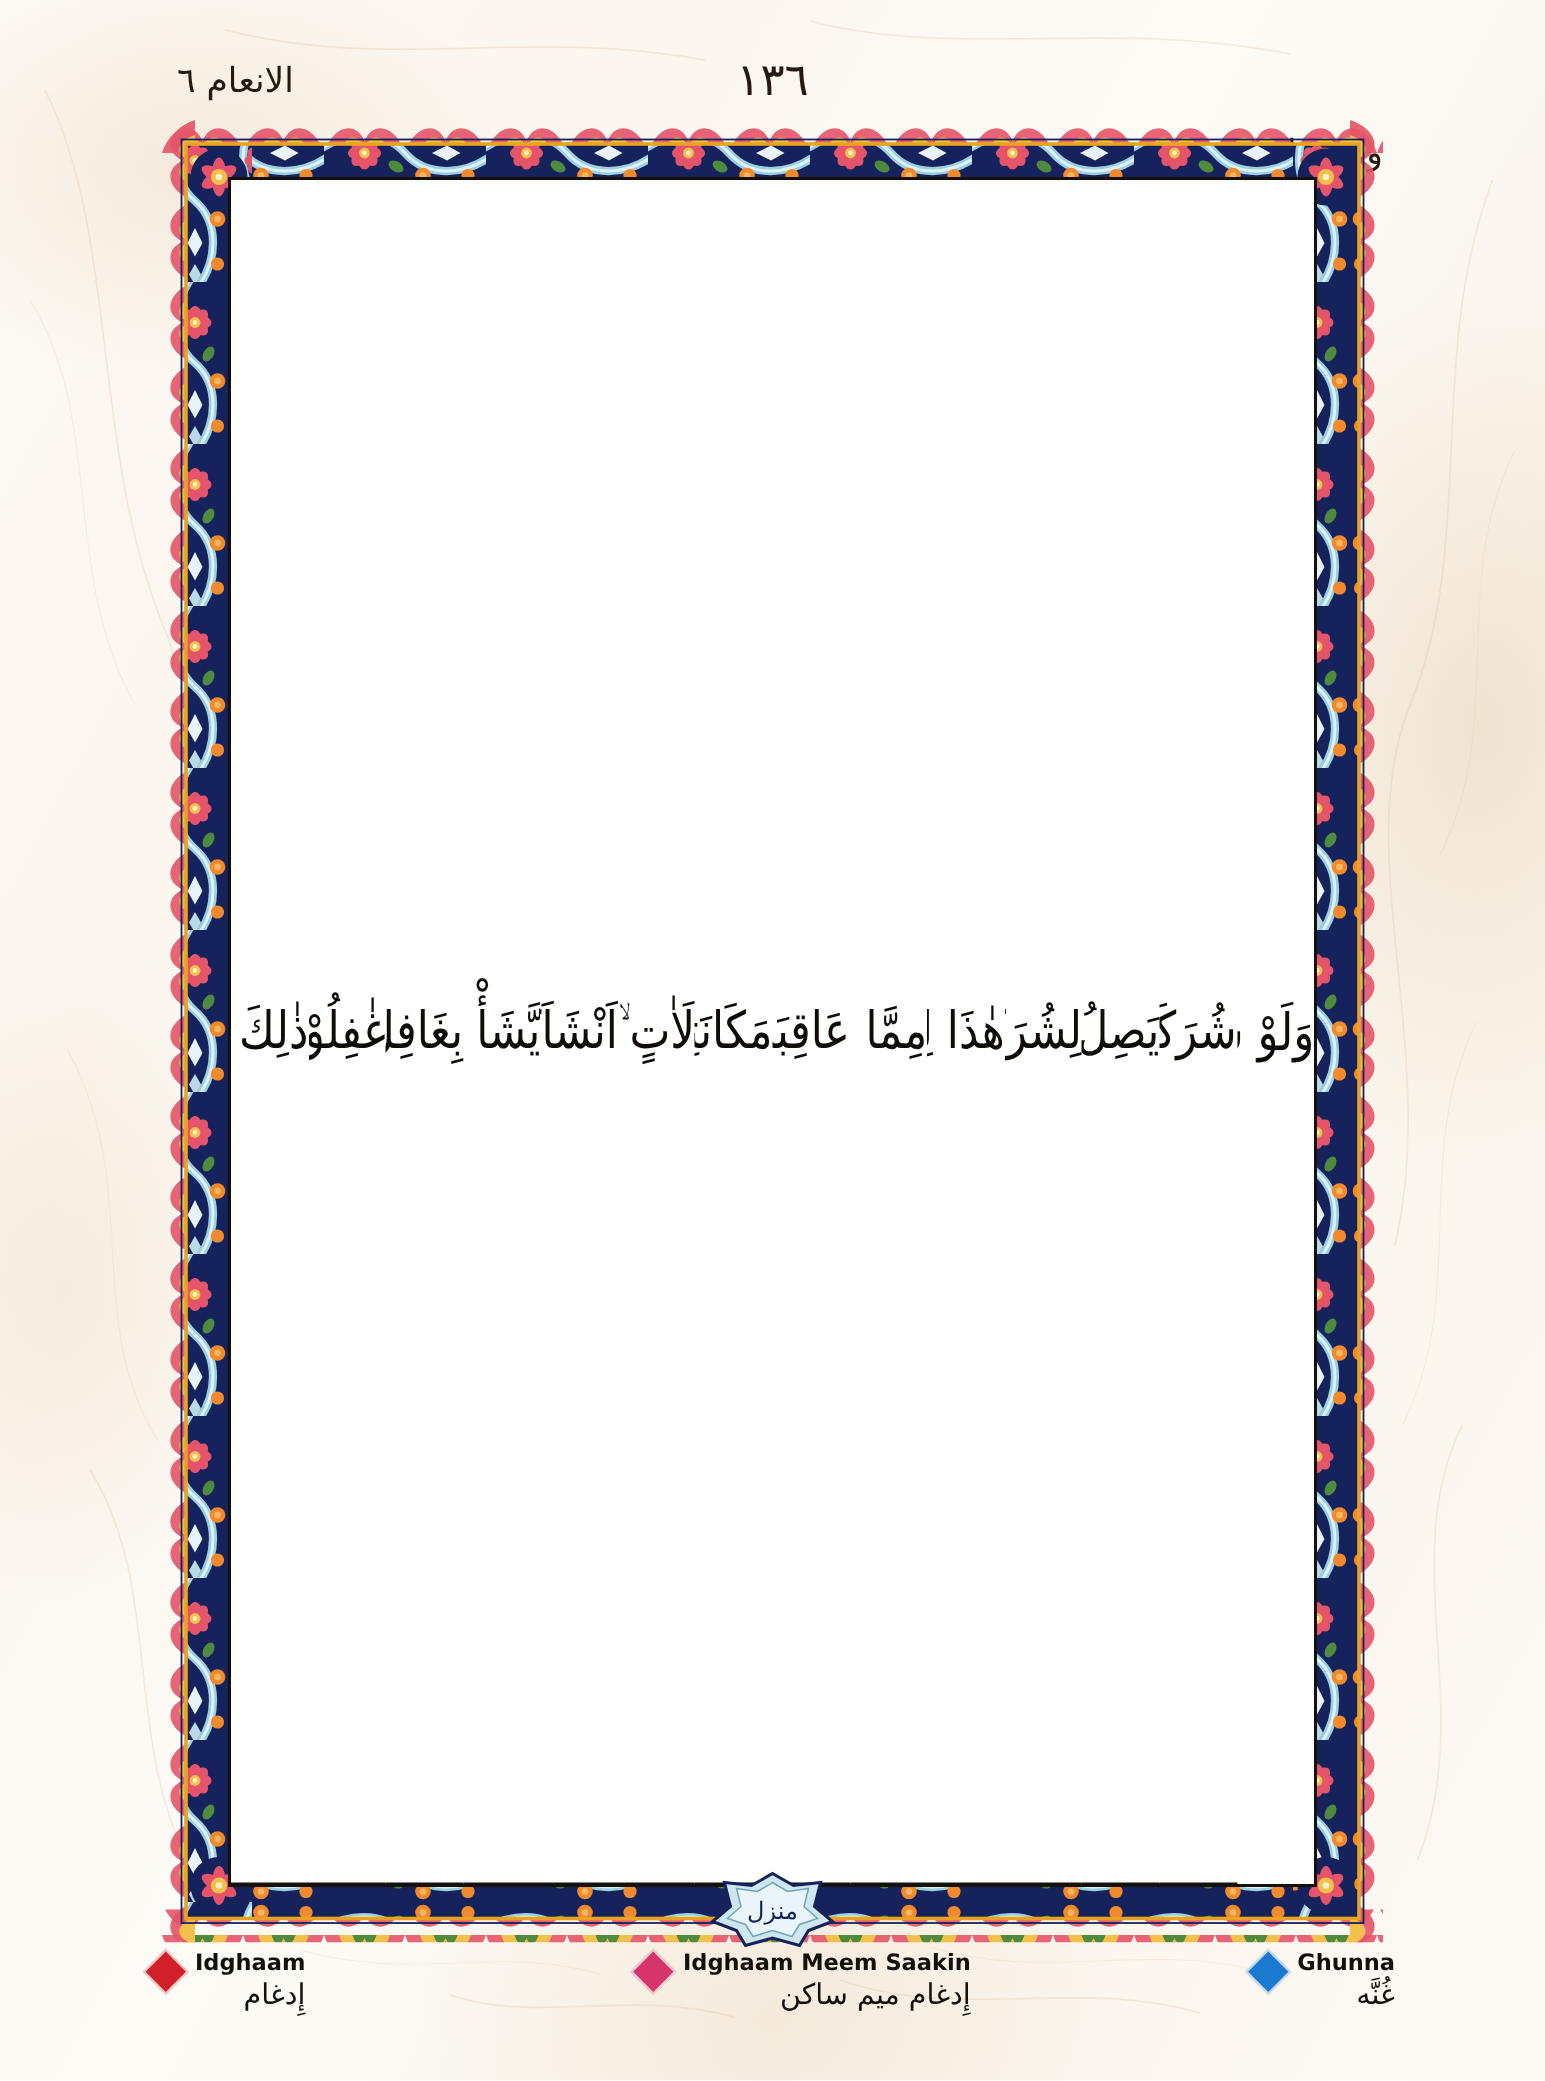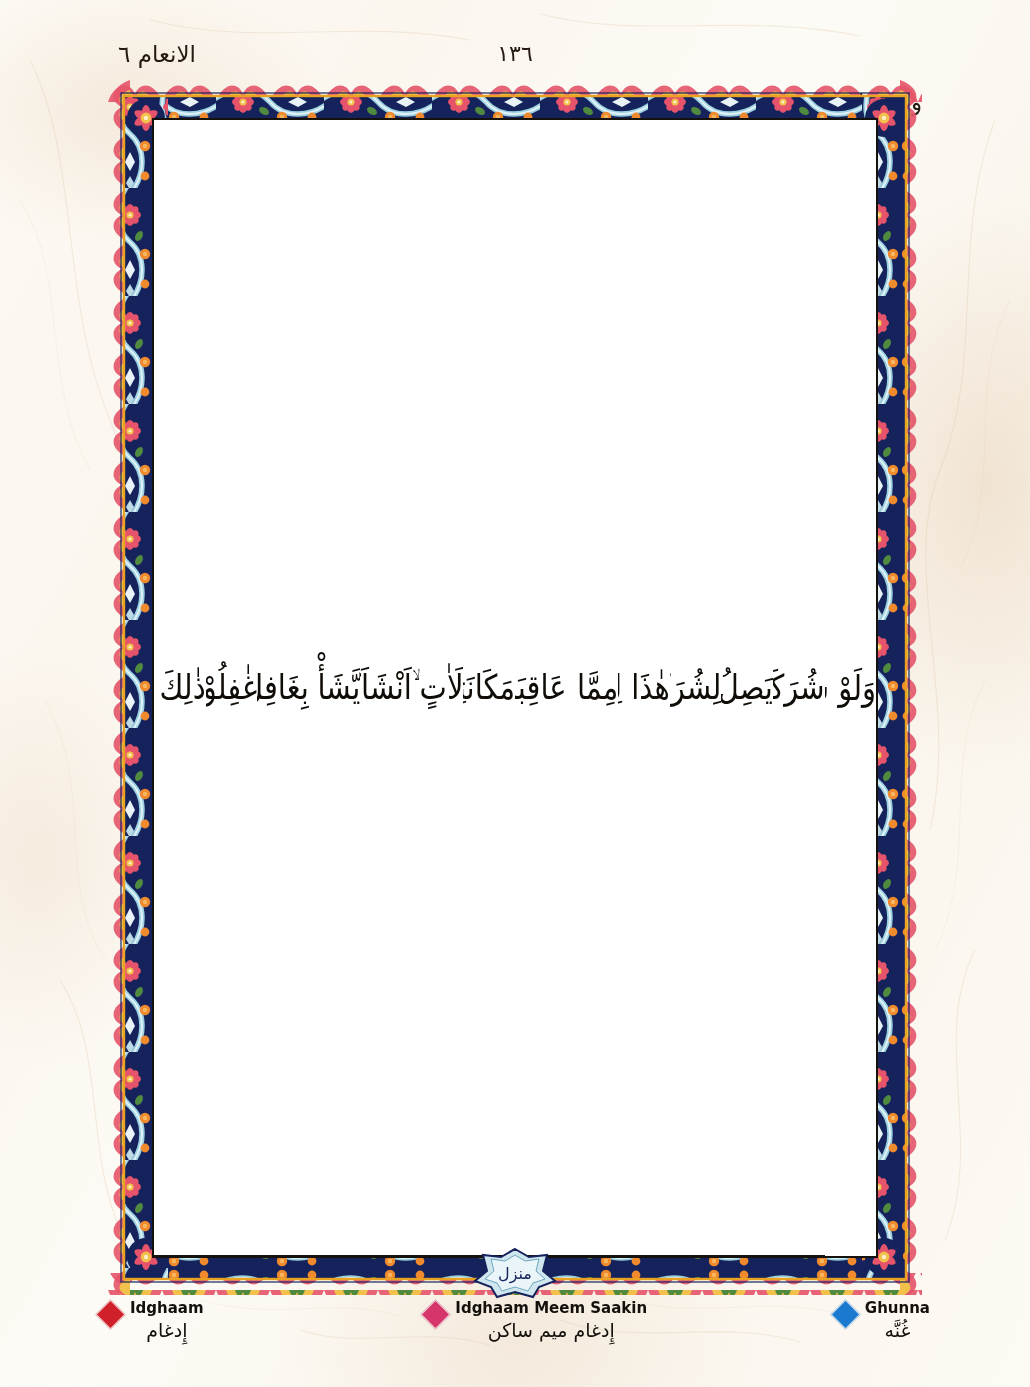--- a/index.html
+++ b/index.html
@@ -48,21 +48,21 @@
   }
   #hdr-juz {
     right: 108px;
     font-size: 23px;
     direction: rtl;
     margin-top: 48px;
   }
   #hdr-page {
     left: 0; right: 0;
     text-align: center;
-    font-size: 22px;
+    font-size: 30px;
     letter-spacing: 1px;
   }
 
   
   #frame {
     position: absolute;
     left: 108px;
     top: 80px;
     width: 814px;
     height: 1215px;
@@ -137,21 +137,21 @@
     font-size: 15px;
     font-weight: bold;
     color: #14100c;
     text-align: center;
   }
   .leg-ar {
     font-family: "DejaVu Sans", sans-serif;
     font-size: 19px;
     color: #14100c;
     direction: rtl;
-    text-align: center;
+    text-align: right;
     margin-top: 3px;
   }
 </style>
 </head>
 <body>
 
 <div id="page">
 
   <svg id="paper-veins" viewBox="0 0 1030 1387" preserveAspectRatio="none">
     <g stroke="#d8b894" fill="none" stroke-width="1.1" opacity="0.45">

